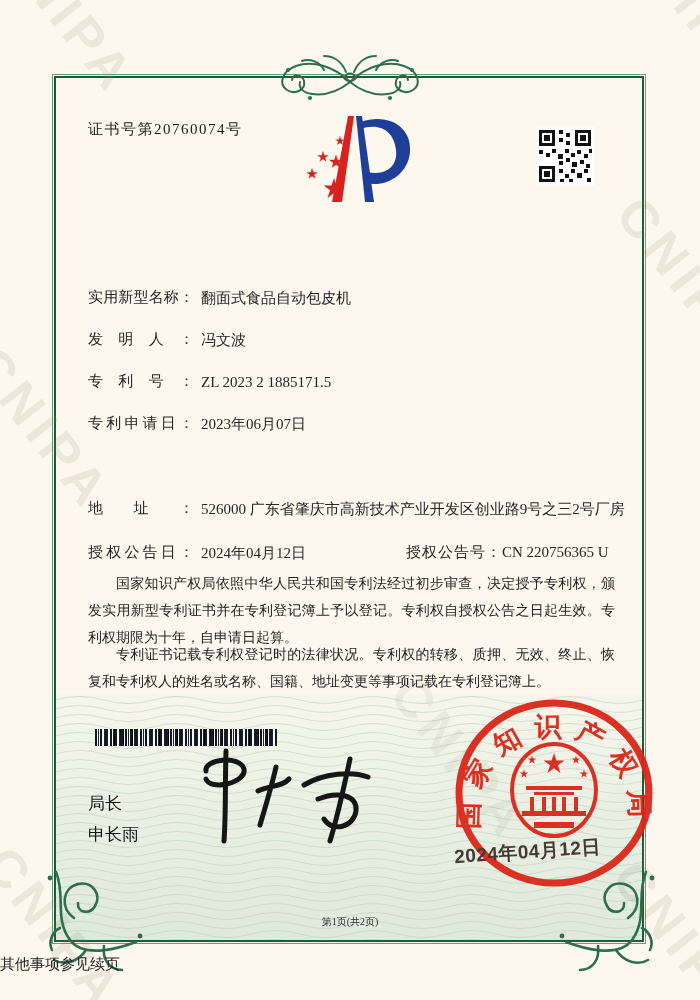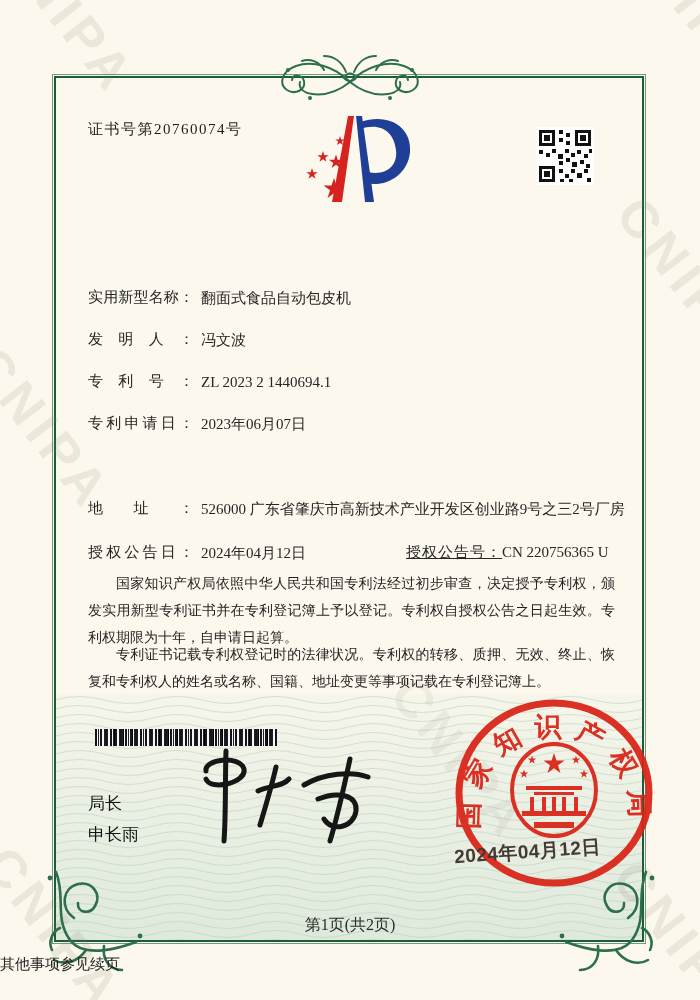--- a/index.html
+++ b/index.html
@@ -44,42 +44,42 @@
     font-size:34px;font-weight:bold;letter-spacing:5px;color:#101010;
   }
 
   .field-row{position:absolute;left:88px;width:545px;font-size:15px;color:#262626;}
   .field-label{
     display:inline-block;width:106px;vertical-align:top;
     text-align:justify;text-align-last:justify;letter-spacing:0;
   }
   .field-value{display:inline-block;vertical-align:top;margin-left:7px;max-width:425px;line-height:21px;}
   .grant-pair{position:absolute;left:318px;top:0;}
-  .grant-label{letter-spacing:1px;text-decoration:underline;}
+  .grant-label{letter-spacing:1px;}
 
   .body-para{
     position:absolute;left:88px;width:527px;font-size:14px;line-height:27px;
     text-indent:2em;color:#1f1f1f;text-align:justify;
   }
 
   .barcode{
     position:absolute;left:95px;top:729px;width:182px;height:17px;
     background:
       repeating-linear-gradient(90deg,#15151d 0 2px,transparent 2px 5px),
       repeating-linear-gradient(90deg,#20202a 0 1px,transparent 1px 3px),
       repeating-linear-gradient(90deg,#000 0 2px,#f6f6f2 2px 9px);
   }
 
   .director-block{
     position:absolute;left:88px;top:788px;
     font-family:"Liberation Sans","DejaVu Sans",sans-serif;
     font-size:17px;color:#141414;line-height:31px;
   }
 
-  .page-note{position:absolute;left:0;top:915px;width:700px;text-align:center;font-size:16px;color:#2b2b2b;}
+  .page-note{position:absolute;left:0;top:915px;width:700px;text-align:center;font-size:10px;color:#2b2b2b;}
   .footer-note{position:absolute;left:0;top:955px;width:700px;text-align:left;font-size:15px;color:#222;}
 
   .seal{position:absolute;left:450px;top:698px;z-index:6;}
   .sig{position:absolute;left:192px;top:733px;z-index:6;}
   .logo{position:absolute;left:286px;top:110px;}
   .qr{position:absolute;left:536px;top:127px;}
   .ornament-top{position:absolute;left:254px;top:48px;z-index:4;}
   .ornament-bl{position:absolute;left:40px;top:866px;z-index:4;}
   .ornament-br{position:absolute;left:550px;top:866px;z-index:4;transform:scaleX(-1);}
 </style>
@@ -242,21 +242,21 @@
   </div>
 
 
   <div class="field-row" style="top:288px;">
     <span class="field-label">实用新型名称：</span><span class="field-value">翻面式食品自动包皮机</span>
   </div>
   <div class="field-row" style="top:330px;">
     <span class="field-label">发明人：</span><span class="field-value">冯文波</span>
   </div>
   <div class="field-row" style="top:372px;">
-    <span class="field-label">专利号：</span><span class="field-value">ZL 2023 2 1440694.1</span>
+    <span class="field-label">专利号：</span><span class="field-value">ZL 2023 2 1885171.5</span>
   </div>
   <div class="field-row" style="top:414px;">
     <span class="field-label">专利申请日：</span><span class="field-value">2023年06月07日</span>
   </div>
   <div class="field-row" style="top:499px;">
     <span class="field-label">地址：</span><span class="field-value" style="line-height:20px;">526000 广东省肇庆市高新技术产业开发区创业路9号之三2号厂房</span>
   </div>
   <div class="field-row" style="top:543px;">
     <span class="field-label">授权公告日：</span><span class="field-value">2024年04月12日</span>
     <span class="grant-pair">

